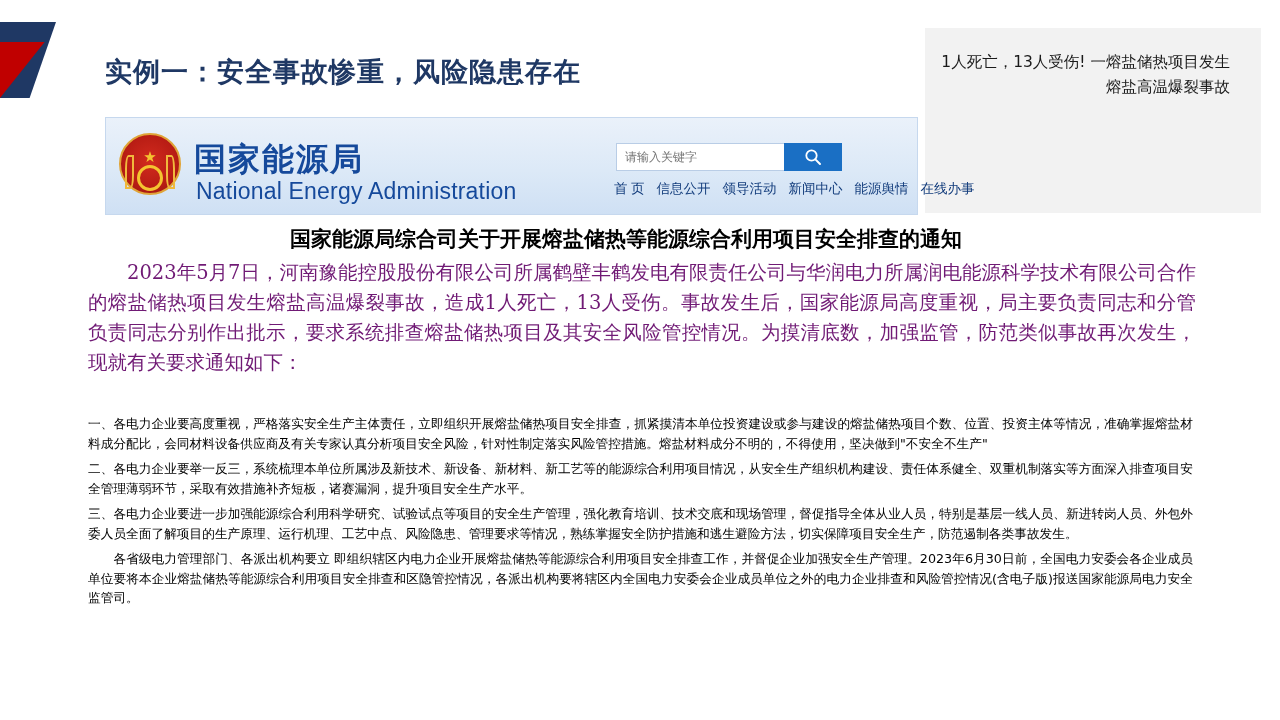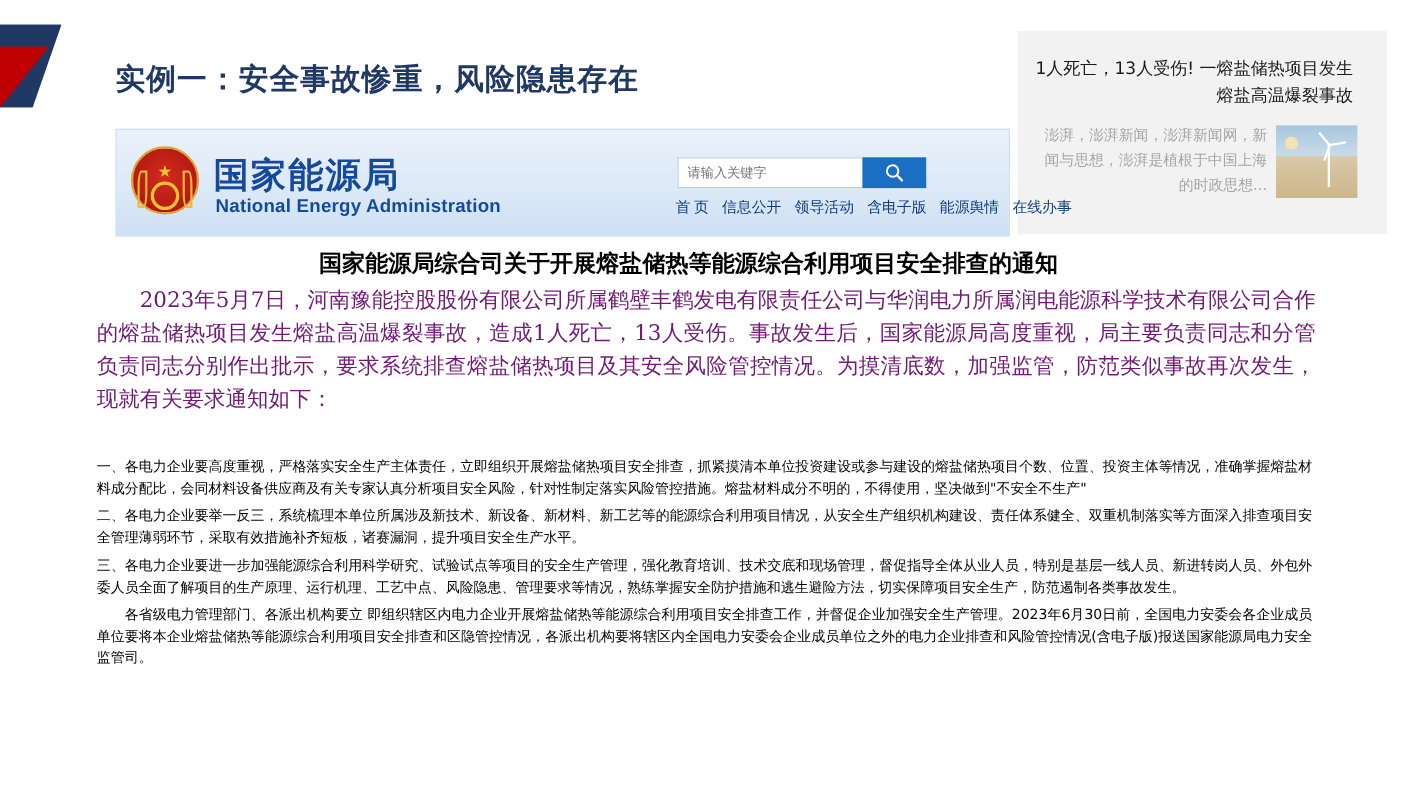--- a/index.html
+++ b/index.html
@@ -190,22 +190,22 @@
     font-size: 32px;
     font-weight: bold;
     color: #15499b;
     letter-spacing: 2px;
     font-family: "DejaVu Sans", sans-serif;
   }
   .nea-title-en {
     position: absolute;
     left: 90px;
     top: 60px;
-    font-size: 17px;
-    font-weight: bold;
+    font-size: 23px;
+    font-weight: normal;
     color: #15499b;
     letter-spacing: 0.2px;
   }
 
   .nea-search {
     position: absolute;
     left: 510px;
     top: 25px;
     width: 226px;
     height: 28px;
@@ -291,30 +291,20 @@
 <div class="corner-flag">
   <div class="navy"></div>
   <div class="red"></div>
 </div>
 
 <div class="slide-title">实例一：安全事故惨重，风险隐患存在</div>
 
 <div class="news-card">
   <div class="news-card-inner">
     <div class="news-headline">1人死亡，13人受伤! 一熔盐储热项目发生熔盐高温爆裂事故</div>
-    <div class="news-body-row">
-      <div class="news-summary">澎湃，澎湃新闻，澎湃新闻网，新闻与思想，澎湃是植根于中国上海的时政思想...</div>
-      <div class="news-thumb">
-        <div class="sun"></div>
-        <div class="turbine-pole"></div>
-        <div class="blade b1"></div>
-        <div class="blade b2"></div>
-        <div class="blade b3"></div>
-      </div>
-    </div>
   </div>
 </div>
 
 <div class="nea-banner">
   <div class="nea-emblem">
     <div class="star">★</div>
     <div class="wheat-l"></div>
     <div class="wheat-r"></div>
     <div class="gear"></div>
   </div>
@@ -328,21 +318,21 @@
         <circle cx="8.5" cy="8.5" r="5.2" fill="none" stroke="#ffffff" stroke-width="1.8"></circle>
         <line x1="12.4" y1="12.4" x2="17" y2="17" stroke="#ffffff" stroke-width="2" stroke-linecap="round"></line>
       </svg>
     </div>
   </div>
 
   <div class="nea-nav">
     <span>首 页</span>
     <span>信息公开</span>
     <span>领导活动</span>
-    <span>含电子版</span>
+    <span>新闻中心</span>
     <span>能源舆情</span>
     <span>在线办事</span>
   </div>
 </div>
 
 <div class="doc-title">国家能源局综合司关于开展熔盐储热等能源综合利用项目安全排查的通知</div>
 <div class="doc-lead">2023年5月7日，河南豫能控股股份有限公司所属鹤壁丰鹤发电有限责任公司与华润电力所属润电能源科学技术有限公司合作的熔盐储热项目发生熔盐高温爆裂事故，造成1人死亡，13人受伤。事故发生后，国家能源局高度重视，局主要负责同志和分管负责同志分别作出批示，要求系统排查熔盐储热项目及其安全风险管控情况。为摸清底数，加强监管，防范类似事故再次发生，现就有关要求通知如下：</div>
 
 <div class="doc-paras">
   <p>一、各电力企业要高度重视，严格落实安全生产主体责任，立即组织开展熔盐储热项目安全排查，抓紧摸清本单位投资建设或参与建设的熔盐储热项目个数、位置、投资主体等情况，准确掌握熔盐材料成分配比，会同材料设备供应商及有关专家认真分析项目安全风险，针对性制定落实风险管控措施。熔盐材料成分不明的，不得使用，坚决做到"不安全不生产"</p>

